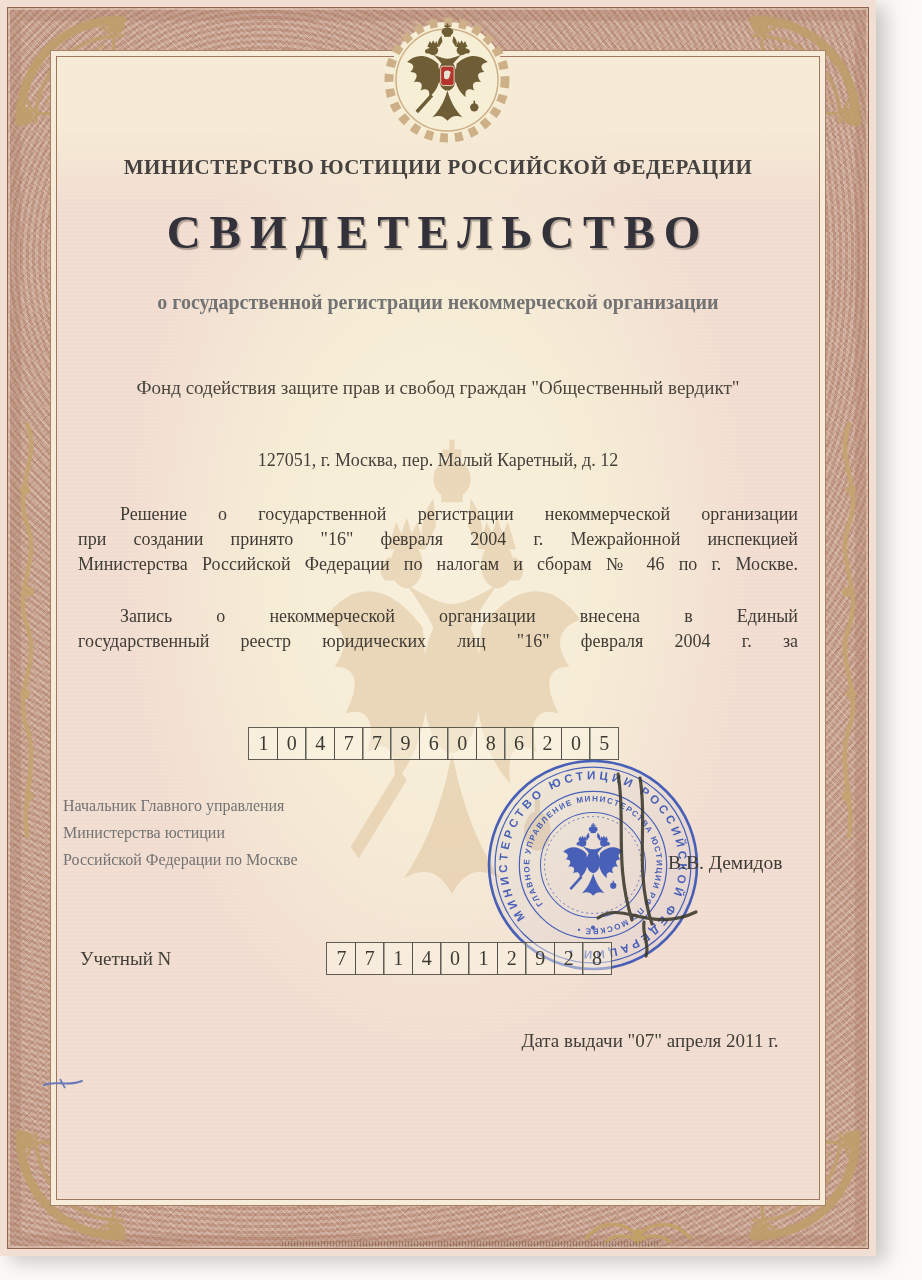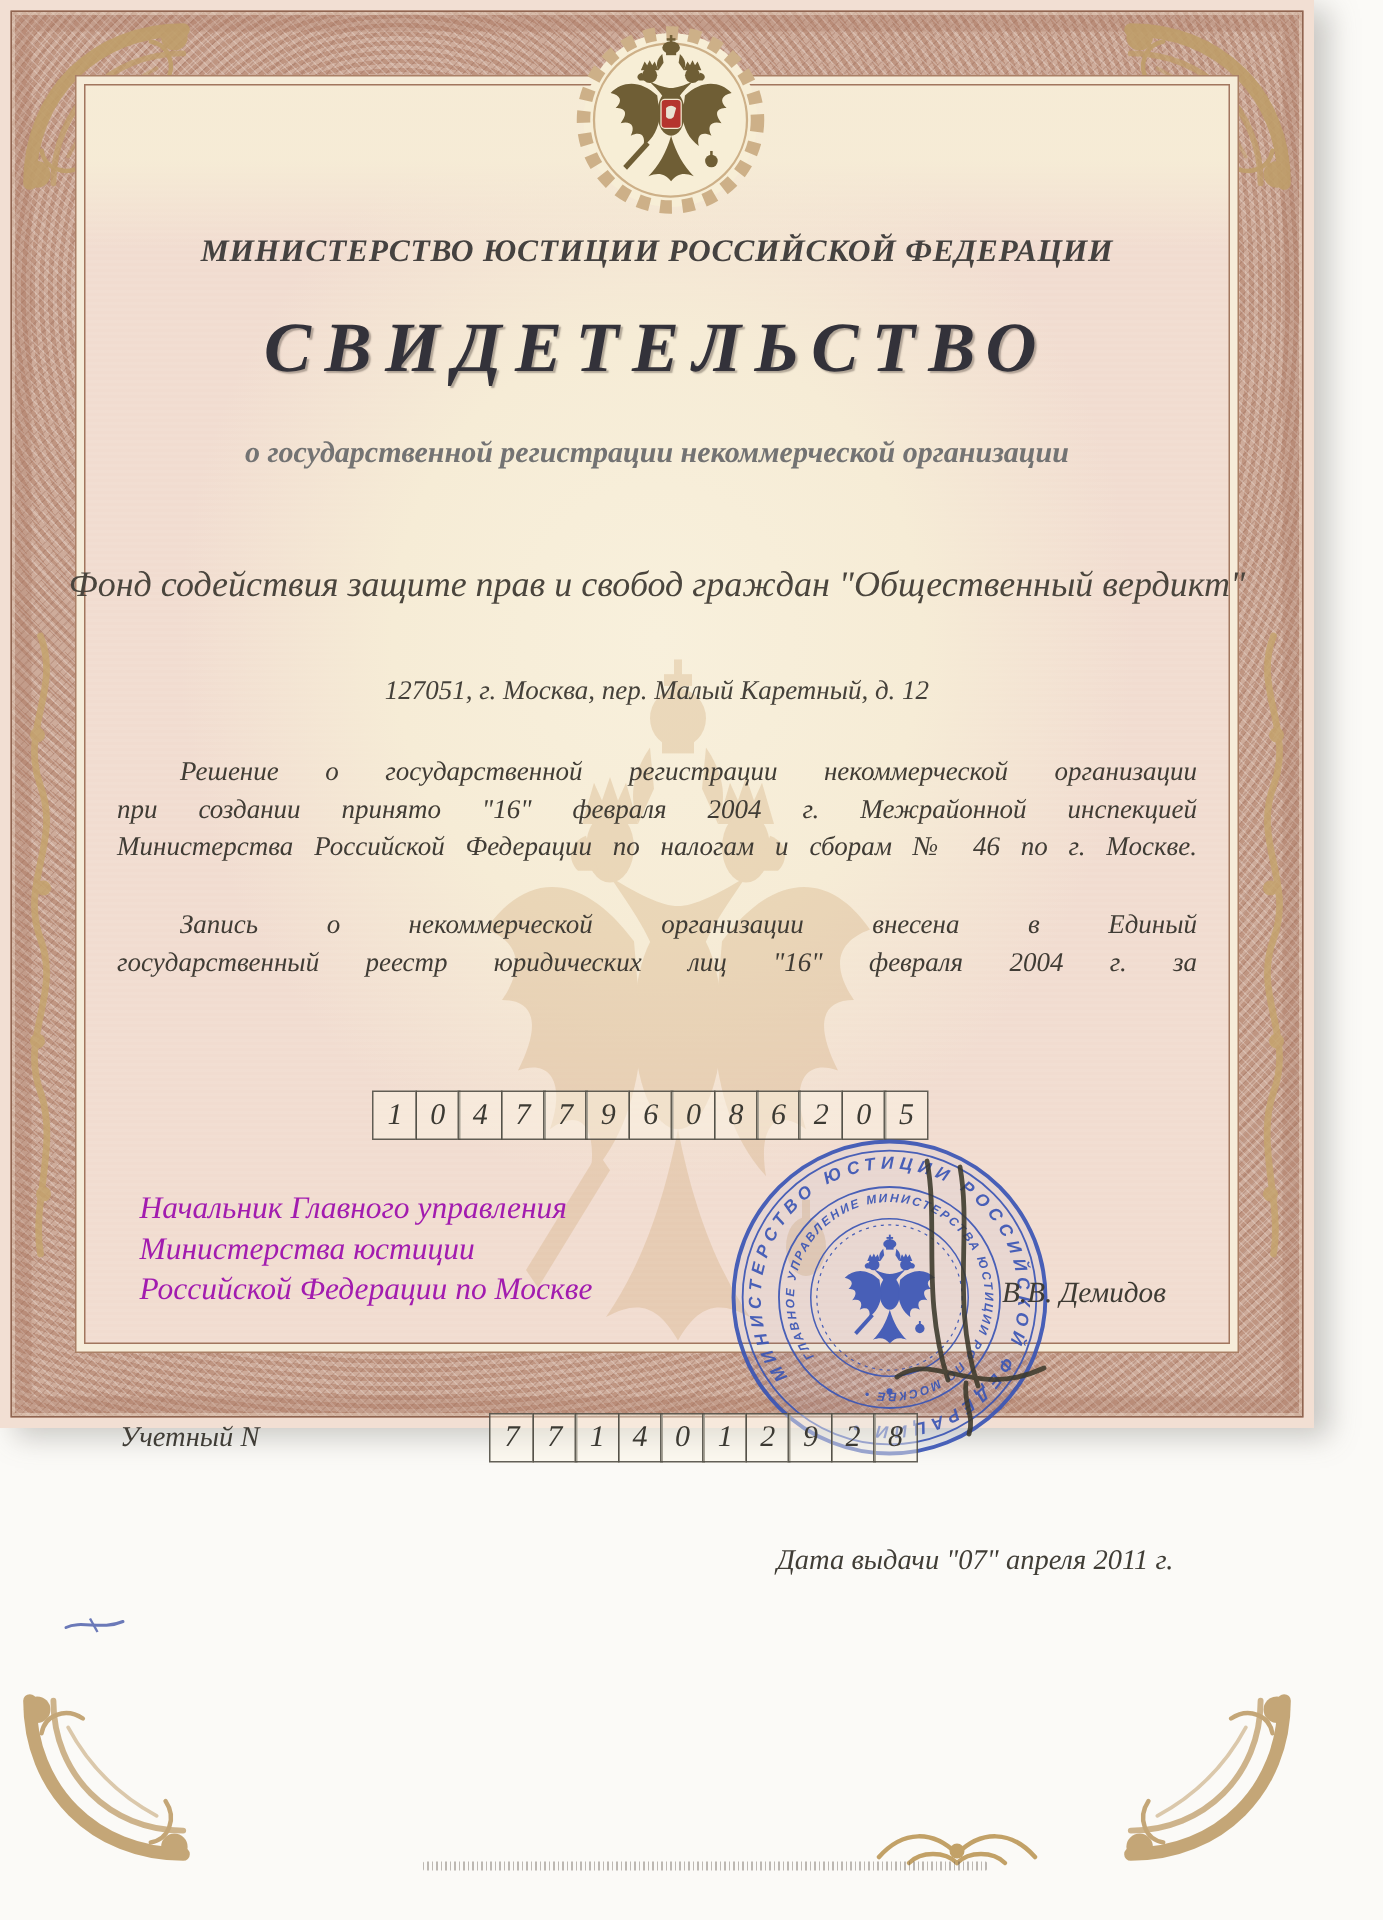--- a/index.html
+++ b/index.html
@@ -2,24 +2,23 @@
 <html><head>
 <meta charset="utf-8">
 <style>
   html,body { margin:0; padding:0; }
   body {
     width:922px; height:1280px; position:relative;
     background:#fbfaf7; overflow:hidden;
     font-family:"Liberation Serif","DejaVu Serif",serif;
   }
   .paper {
-    position:absolute; left:0; top:0; width:876px; height:952px;
+    position:absolute; left:0; top:0; width:876px; height:1256px;
     background:#f2dfd3;
     box-shadow:10px 6px 18px rgba(110,105,100,.35);
-    font-style:italic;
   }
   
   .band {
     position:absolute; inset:7px;
     background:
       repeating-linear-gradient(45deg, rgba(255,255,255,.20) 0 1px, rgba(0,0,0,0) 1px 4px),
       repeating-linear-gradient(-45deg, rgba(128,76,60,.18) 0 1px, rgba(0,0,0,0) 1px 4px),
       repeating-radial-gradient(circle at 30% 20%, rgba(255,255,255,.14) 0 3px, rgba(150,95,75,.14) 3px 6px),
       #c69e8a;
     border:1px solid #8f6450;
@@ -38,42 +37,42 @@
   }
   .abs { position:absolute; }
   .centered { left:0; width:876px; text-align:center; }
 
   .ministry { top:155px; font-size:21px; font-weight:bold; letter-spacing:.5px; color:#454240; }
   .cert-title {
     top:205px; font-size:47px; font-weight:bold; letter-spacing:9px;
     color:#33323a; text-shadow:1.5px 1.5px 1px rgba(95,85,75,.45);
   }
   .cert-subtitle { top:291px; font-size:20px; font-weight:bold; color:#737373; }
-  .org-name { top:377px; font-size:24px; color:#4a453d; }
+  .org-name { top:377px; font-size:19px; color:#4a453d; }
   .org-address { top:450px; font-size:18px; color:#45413a; }
 
   .para { left:78px; width:720px; font-size:18px; line-height:25px; color:#403c35; }
   .para .jline { text-align:justify; text-align-last:justify; }
   .para .jline.indent { text-indent:42px; }
   .para .lline { text-align:left; }
   .p-decision { top:502px; }
   .p-record { top:604px; }
   .p-record .jline { word-spacing:2px; }
 
   .numrow { display:flex; }
   .numcell {
     width:28px; height:31px; margin-left:-1.6px;
     border:1.6px solid rgba(70,68,60,.85);
     display:flex; align-items:center; justify-content:center;
     font-size:20px; color:#3c3a33; background:rgba(252,246,230,.45);
   }
   .ogrn-row { top:727px; left:50%; transform:translateX(-188px); }
   .acct-row { top:942px; left:328px; }
 
-  .official { left:93px; top:792px; font-size:21px; line-height:27px; color:#a21caf; }
+  .official { left:63px; top:792px; font-size:16px; line-height:27px; color:#737373; }
   .signatory { left:668px; top:852px; font-size:19.5px; color:#3e3b34; }
   .acct-label { left:80px; top:948px; font-size:19px; color:#403d36; }
   .issue-date { left:430px; top:1030px; width:440px; text-align:center; font-size:19px; color:#403d36; }
 
   .seal-wrap { left:486px; top:758px; width:214px; height:214px; }
   .sig-strokes { left:592px; top:772px; width:112px; height:192px; }
   .watermark { left:292px; top:424px; width:320px; height:548px; color:#d2ab7b; opacity:.33; }
   .medallion { left:381px; top:8px; width:132px; height:150px; }
 
   .corner { width:118px; height:118px; color:#bf9e6a; opacity:.9; }

